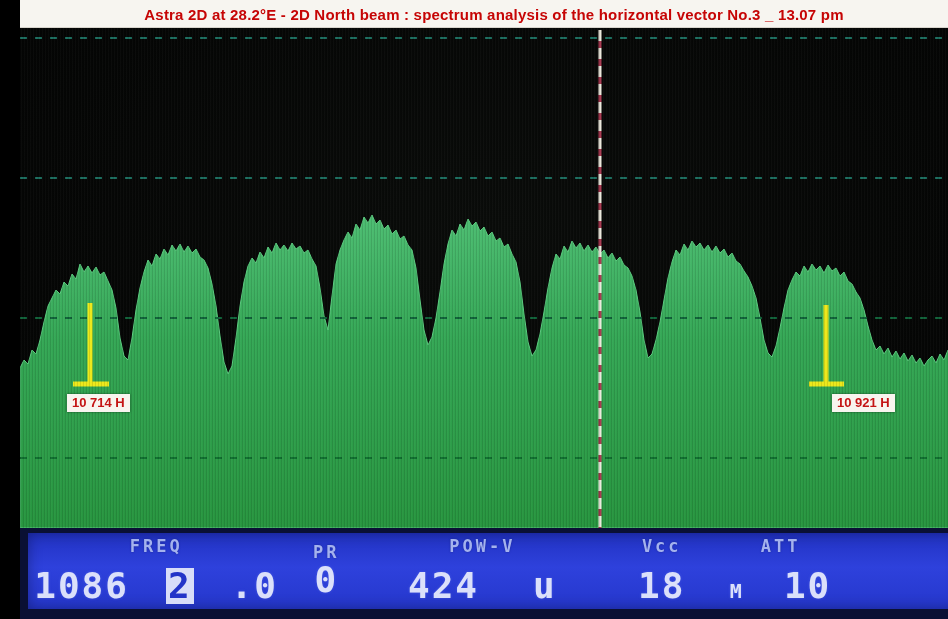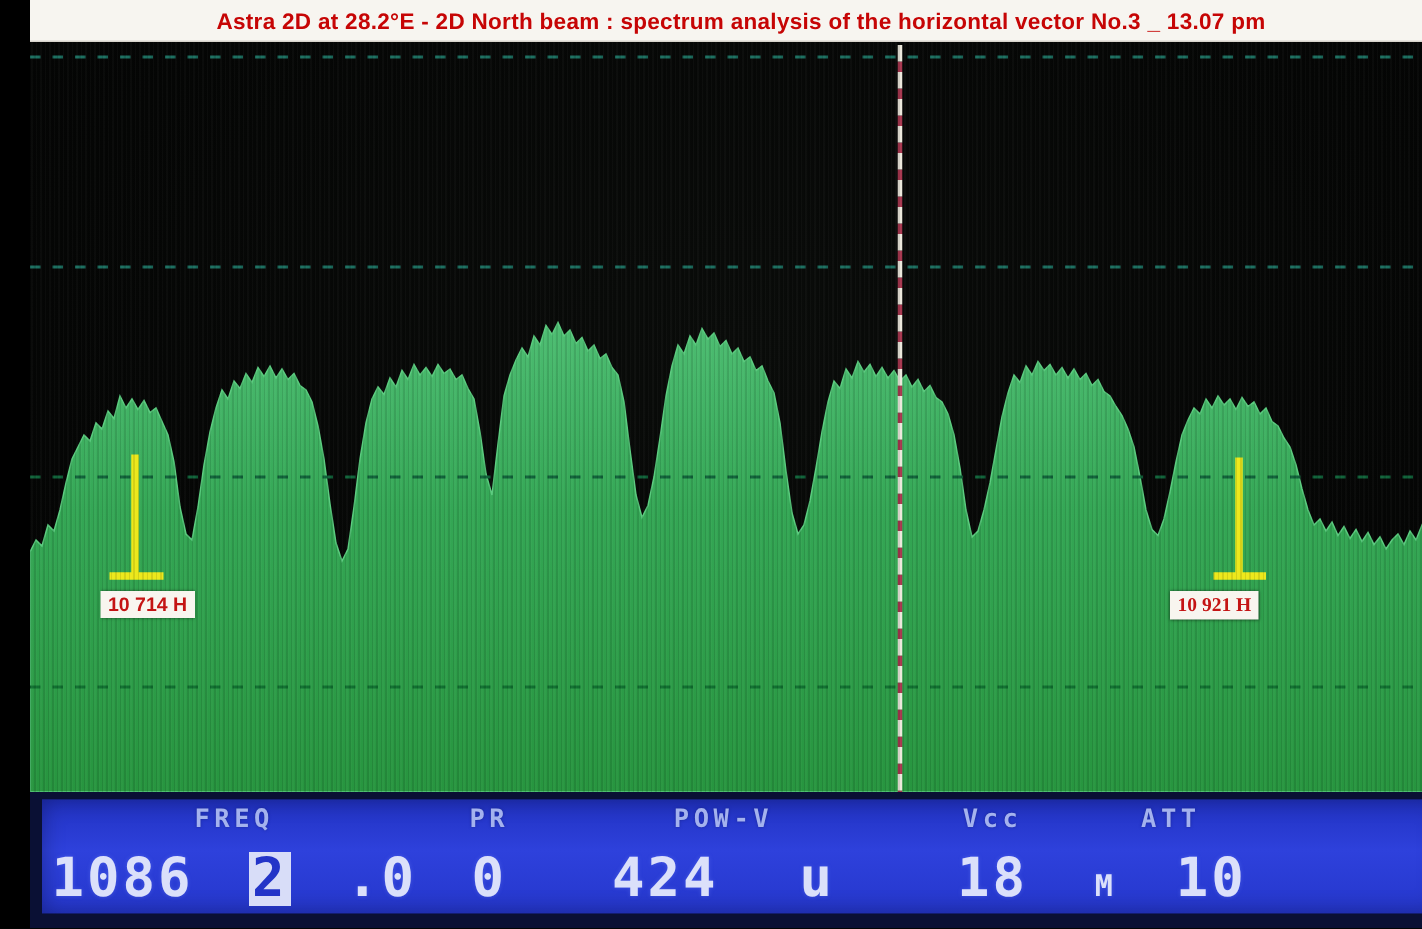--- a/index.html
+++ b/index.html
@@ -16,21 +16,21 @@
   .scanlines{position:absolute;inset:0;pointer-events:none;
      background:repeating-linear-gradient(90deg, rgba(0,0,0,.10) 0 1px, rgba(255,255,255,.025) 1px 2px, rgba(0,0,0,0) 2px 3px);}
   .marker-label{position:absolute;background:#f8f5ef;color:#c41414;font:bold 13px "Liberation Sans",sans-serif;
      padding:1px 5px 2px 5px;white-space:nowrap;box-shadow:0 0 2px rgba(0,0,0,.55);}
   
   .panel-wrap{height:91px;background:#0a1034;padding:5px 8px 10px 8px;box-sizing:border-box;}
   .panel{height:76px;background:linear-gradient(180deg,#2132c2 0%,#2e41dc 45%,#2537cc 100%);
          display:flex;box-shadow:inset 0 0 14px rgba(0,0,20,.35);}
   .cell{display:flex;flex-direction:column;align-items:center;justify-content:space-between;
         padding:3px 0 5px 0;box-sizing:border-box;}
-  .c-freq{flex:0 0 27.5%;} .c-lo{flex:0 0 13.5%;} .c-pr{flex:0 0 9%;}
+  .c-freq{flex:0 0 27.5%;} .c-lo{flex:0 0 13.5%;} .c-pr{flex:0 0 9%;justify-content:center;}
   .c-pow{flex:0 0 24.5%;} .c-vcc{flex:0 0 14%;align-items:center;} .c-att{flex:0 0 11.5%;}
   .plabel{font:bold 17px "DejaVu Sans Mono",monospace;color:#a4b2ee;letter-spacing:3px;
           text-shadow:0 0 2px rgba(20,30,120,.6);}
   .pvalue{font:bold 36px "DejaVu Sans Mono",monospace;color:#dbe0fa;letter-spacing:2px;line-height:1;
           display:flex;align-items:baseline;text-shadow:0 0 3px rgba(120,140,255,.35);gap:36px;}
   .hl{background:#d8ddf8;color:#2334c8;padding:0 2px;margin:0 1px;text-shadow:none;}
   .unit{margin-left:18px;}
   .att-prefix{font-size:20px;margin-right:4px;}
 </style>
 </head>
@@ -60,21 +60,21 @@
           <line x1="580" y1="30" x2="580" y2="528" stroke="#a83850" stroke-width="3" stroke-dasharray="7 11" stroke-dashoffset="-11"></line>
           <line x1="580" y1="30" x2="580" y2="528" stroke="#ece8dc" stroke-width="3" stroke-dasharray="11 7"></line>
           <line x1="70" y1="303" x2="70" y2="384" stroke="#ede81a" stroke-width="5"></line>
           <line x1="53" y1="384" x2="89" y2="384" stroke="#ede81a" stroke-width="5"></line>
           <line x1="806" y1="305" x2="806" y2="384" stroke="#ede81a" stroke-width="5"></line>
           <line x1="789" y1="384" x2="824" y2="384" stroke="#ede81a" stroke-width="5"></line>
         </g>
     </svg>
     <div class="scanlines"></div>
     <div class="marker-label" style="left: 47px; top: 366px;">10 714 H</div>
-    <div class="marker-label" style="left: 760px; top: 366px; font-family: Liberation Serif, serif;">10 921 H</div>
+    <div class="marker-label" style="left: 812px; top: 366px;">10 921 H</div>
   </div>
 
   <div class="panel-wrap">
     <div class="panel">
 
       <div class="cell c-freq">
         <div class="plabel">FREQ</div>
         <div class="pvalue">
             <span>1086</span>
             <span class="hl">2</span>

